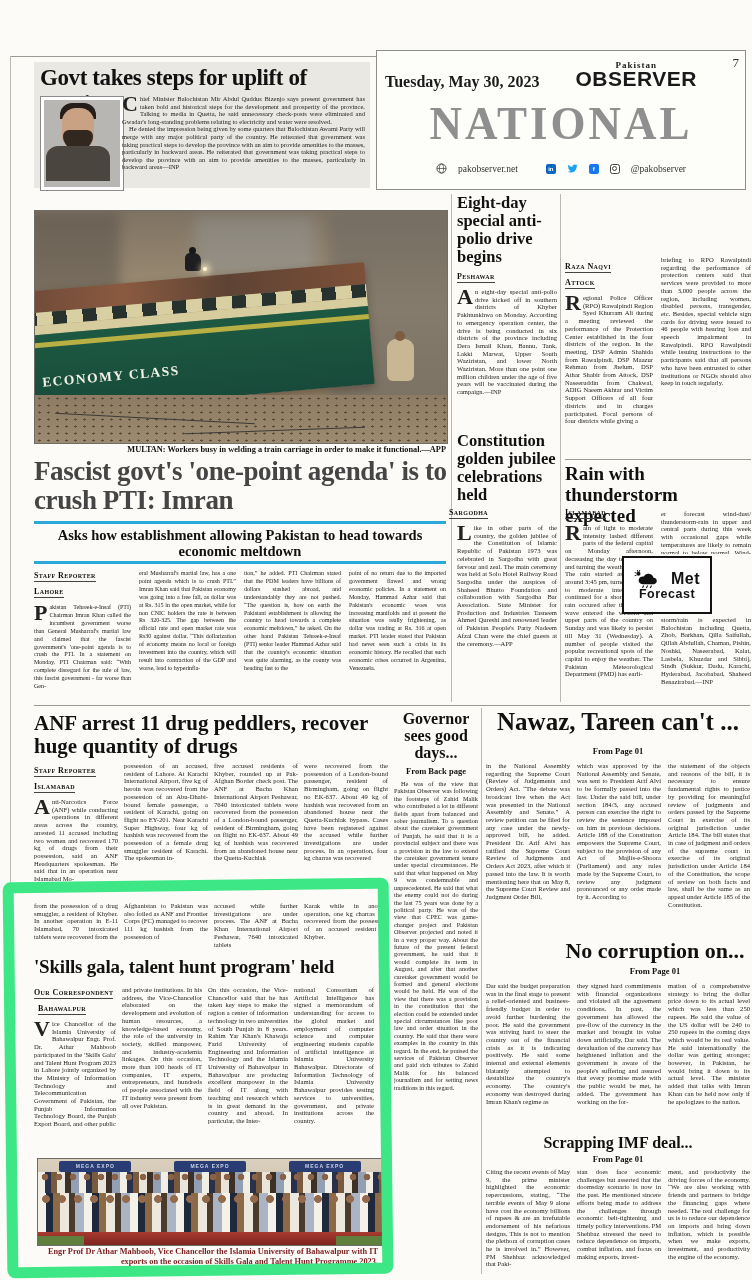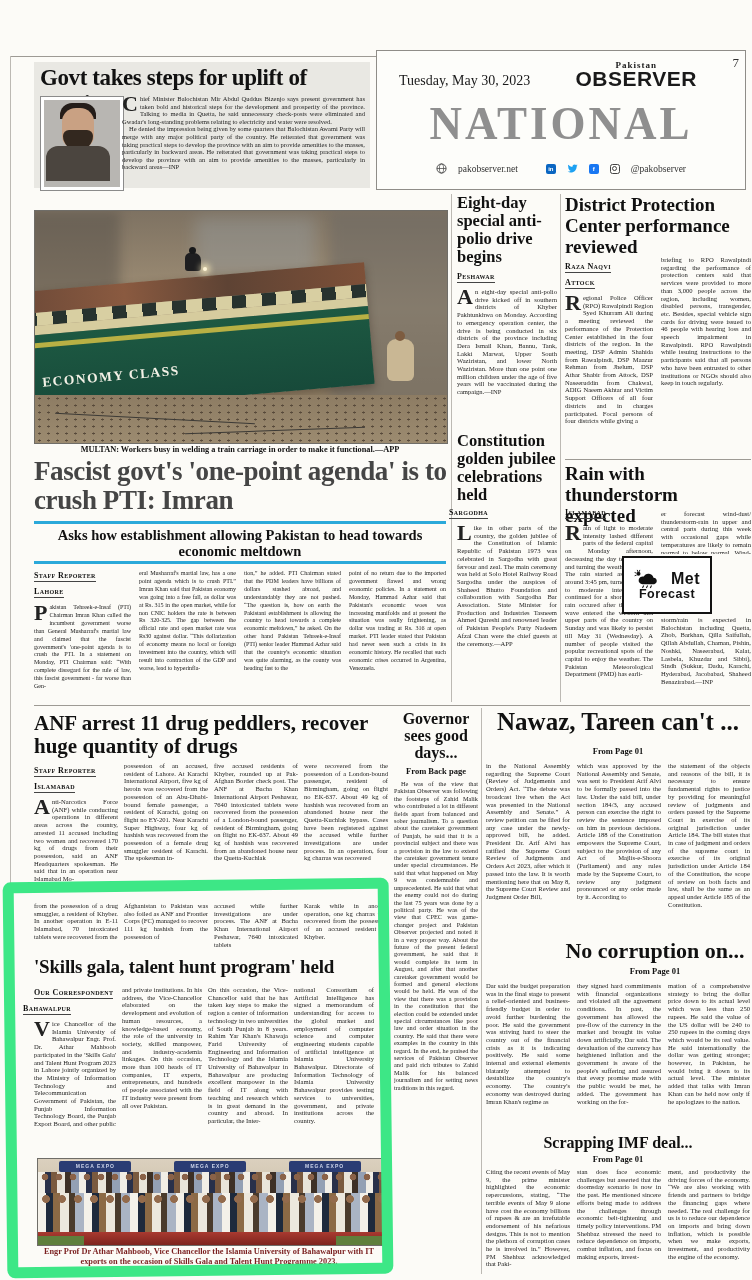--- a/index.html
+++ b/index.html
@@ -8,21 +8,21 @@
   .abs{position:absolute;}
   .hl{position:absolute;font-family:"Liberation Serif",serif;font-weight:bold;color:#111;}
   .col{position:absolute;font-size:6.6px;line-height:7.7px;text-align:justify;overflow:hidden;color:#222;
        font-family:"Liberation Serif",serif;}
   .col-sm{font-size:6.1px;line-height:7.9px;letter-spacing:-0.05px;}
   .col-gov{font-size:6.3px;line-height:7.4px;}
   .byl{position:absolute;font-variant:small-caps;font-weight:bold;font-size:8px;letter-spacing:.4px;color:#111;
        border-bottom:1px solid #444;padding-bottom:1px;white-space:nowrap;}
   .dc::first-letter{float:left;font-size:22px;line-height:18px;font-weight:bold;padding:0 2px 0 0;}
   .from{position:absolute;font-weight:bold;font-size:8.5px;text-align:center;color:#111;}
-  .cap{position:absolute;font-weight:bold;font-size:8.3px;text-align:center;line-height:9.6px;color:#111;}
+  .cap{position:absolute;font-weight:bold;font-size:8.3px;text-align:right;line-height:9.6px;color:#111;}
   .vr{position:absolute;width:1px;background:#bcb9b3;}
   .hrule{position:absolute;height:1px;background:#9d9a94;}
   .bluerule{position:absolute;height:3px;background:#2ba9da;}
   .center{text-align:center;}
   p{margin:0;}
   .ind{text-indent:7px;}
 
   
   .mast{position:absolute;left:376px;top:50px;width:368px;height:138px;border:1px solid #8f8d88;background:#fdfdfa;}
   .brandtop{display:block;font-size:9px;font-weight:bold;letter-spacing:1px;line-height:8px;text-align:center;}
@@ -114,21 +114,21 @@
       <div class="pbeard"></div>
       <div class="pshirt"></div>
     </div>
   </div>
   <div class="col" style="left:122px;top:95px;width:243px;height:91px;font-size:6.5px;line-height:7.6px;">
     <p class="dc">Chief Minister Balochistan Mir Abdul Quddus Bizenjo says present government has taken bold and historical steps for the development and prosperity of the province. Talking to media in Quetta, he said unnecessary check-posts were eliminated and Gwadar's long-standing problems relating to electricity and water were resolved.</p>
     <p class="ind">He denied the impression being given by some quarters that Balochistan Awami Party will merge with any major political party of the country. He reiterated that government was taking practical steps to develop the province with an aim to provide amenities to the masses, particularly in backward areas. He reiterated that government was taking practical steps to develop the province with an aim to provide amenities to the masses, particularly in backward areas—INP</p>
   </div>
 
   <div class="mast">
-    <div class="abs" style="left:22px;top:22px;font-weight:normal;font-size:14px;">Tuesday, May 30, 2023</div>
+    <div class="abs" style="left:8px;top:22px;font-weight:bold;font-size:16px;">Tuesday, May 30, 2023</div>
     <div class="abs" style="right:48px;top:10px;text-align:center;">
       <span class="brandtop">Pakistan</span>
       <span class="brandmain">OBSERVER</span>
     </div>
     <div class="abs" style="right:6px;top:4px;font-size:13px;color:#333;">7</div>
     <div class="national">NATIONAL</div>
     <div class="mastfoot">
       <svg class="globe-svg" width="11" height="11" viewBox="0 0 12 12">
         <circle cx="6" cy="6" r="5" fill="none" stroke="#444" stroke-width="1"></circle>
         <ellipse cx="6" cy="6" rx="2.3" ry="5" fill="none" stroke="#444" stroke-width="0.8"></ellipse>
@@ -183,21 +183,20 @@
   <div class="vr" style="left:560px;top:194px;height:508px;"></div>
 
   <div class="hl" style="left:457px;top:194px;width:100px;font-size:16.5px;line-height:18px;">Eight-day special anti-polio drive begins</div>
   <div class="byl" style="left:457px;top:272px;">Peshawar</div>
   <div class="col dc" style="left:457px;top:288px;width:100px;height:140px;">An eight-day special anti-polio drive kicked off in southern districts of Khyber Pakhtunkhwa on Monday. According to emergency operation center, the drive is being conducted in six districts of the province including Dera Ismail Khan, Bannu, Tank, Lakki Marwat, Upper South Waziristan, and lower North Waziristan. More than one point one million children under the age of five years will be vaccinated during the campaign.—INP</div>
 
   <div class="hl" style="left:457px;top:432px;width:100px;font-size:16.5px;line-height:18px;">Constitution golden jubilee celebrations held</div>
   <div class="byl" style="left:449px;top:508px;text-align:right;">Sargodha</div>
   <div class="col dc" style="left:457px;top:524px;width:100px;height:176px;">Like in other parts of the country, the golden jubilee of the Constitution of Islamic Republic of Pakistan 1973 was celebrated in Sargodha with great fervour and zeal. The main ceremony was held at Solo Hotel Railway Road Sargodha under the auspices of Shaheed Bhutto Foundation and collaboration with Sargodha Bar Association. State Minister for Production and Industries Tasneem Ahmed Qureshi and renowned leader of Pakistan People's Party Nadeem Afzal Chan were the chief guests at the ceremony.—APP</div>
 
-  <div class="hl" style="left:565px;top:194px;width:186px;font-size:19px;line-height:21px;">District Protection Center performance reviewed</div>
   <div class="byl" style="left:565px;top:262px;">Raza Naqvi</div>
   <div class="byl" style="left:565px;top:278px;">Attock</div>
   <div class="col dc" style="left:565px;top:294px;width:88px;height:162px;">Regional Police Officer (RPO) Rawalpindi Region Syed Khurram Ali during a meeting reviewed the performance of the Protection Center established in the four districts of the region. In the meeting, DSP Admin Shahida from Rawalpindi, DSP Maazur Rehman from Jhelum, DSP Athar Shabir from Attock, DSP Naseeruddin from Chakwal, ADIG Naeem Akhtar and Victim Support Officers of all four districts and in charges participated. Focal persons of four districts while giving a</div>
   <div class="col" style="left:661px;top:256px;width:90px;height:200px;">briefing to RPO Rawalpindi regarding the performance of protection centers said that services were provided to more than 3,000 people across the region, including women, disabled persons, transgender, etc. Besides, special vehicle sign cards for driving were issued to 46 people with hearing loss and speech impairment in Rawalpindi. RPO Rawalpindi while issuing instructions to the participants said that all persons who have been entrusted to other institutions or NGOs should also keep in touch regularly.</div>
 
   <div class="hrule" style="left:565px;top:459px;width:186px;"></div>
 
   <div class="hl" style="left:565px;top:463px;width:186px;font-size:19px;line-height:21px;">Rain with thunderstorm expected</div>
   <div class="byl" style="left:565px;top:508px;">Islamabad</div>
   <div class="col dc" style="left:565px;top:524px;width:88px;height:176px;">Rain of light to moderate intensity lashed different parts of the federal capital on Monday afternoon, decreasing the day temperatures and turning the weather pleasant. The rain started as a drizzle around 3:45 pm, turned into light to moderate intensity and continued for a short time. The rain occured after the westerly wave entered the western and upper parts of the country on Sunday and was likely to persist till May 31 (Wednesday). A number of people visited the popular recreational spots of the capital to enjoy the weather. The Pakistan Meteorological Department (PMD) has earli-</div>
@@ -234,21 +233,21 @@
   <div class="col" style="left:124px;top:762px;width:84px;height:124px;">possession of an accused, resident of Lahore. At Karachi International Airport, five kg of heroin was recovered from the possession of an Abu-Dhabi-bound female passenger, a resident of Karachi, going on flight no EY-201. Near Karachi Super Highway, four kg of hashish was recovered from the possession of a female drug smuggler resident of Karachi. The spokesman in-</div>
   <div class="col" style="left:214px;top:762px;width:84px;height:124px;">five accused residents of Khyber, rounded up at Pak-Afghan Border check post. The ANF at Bacha Khan International Airport Peshawar, 7640 intoxicated tablets were recovered from the possession of a London-bound passenger, resident of Birmingham, going on flight no EK-637. About 49 kg of hashish was recovered from an abandoned house near the Quetta-Kuchlak</div>
   <div class="col" style="left:304px;top:762px;width:84px;height:124px;">were recovered from the possession of a London-bound passenger, resident of Birmingham, going on flight no EK-637. About 49 kg of hashish was recovered from an abandoned house near the Quetta-Kuchlak bypass. Cases have been registered against the accused while further investigations are under process. In an operation, four kg charras was recovered</div>
   <div class="col" style="left:34px;top:902px;width:84px;height:56px;">from the possession of a drug smuggler, a resident of Khyber. In another operation in E-11 Islamabad, 70 intoxicated tablets were recovered from the</div>
   <div class="col" style="left:124px;top:902px;width:84px;height:56px;">Afghanistan to Pakistan was also foiled as ANF and Frontier Corps (FC) managed to recover 111 kg hashish from the possession of</div>
   <div class="col" style="left:214px;top:902px;width:84px;height:56px;">accused while further investigations are under process. The ANF at Bacha Khan International Airport Peshawar, 7640 intoxicated tablets</div>
   <div class="col" style="left:304px;top:902px;width:84px;height:56px;">Karak while in another operation, one kg charras was recovered from the possession of an accused resident of Khyber.</div>
 
   <div class="hl" style="left:34px;top:956px;width:352px;font-size:19px;letter-spacing:-0.2px;">'Skills gala, talent hunt program' held</div>
   <div class="byl" style="left:34px;top:988px;">Our Correspondent</div>
-  <div class="byl" style="left:23px;top:1004px;">Bahawalpur</div>
+  <div class="byl" style="left:38px;top:1004px;">Bahawalpur</div>
   <div class="col dc" style="left:34px;top:1020px;width:82px;height:136px;">Vice Chancellor of the Islamia University of Bahawalpur Engr. Prof. Dr. Athar Mahboob participated in the 'Skills Gala' and Talent Hunt Program 2023 in Lahore jointly organized by the Ministry of Information Technology and Telecommunication Government of Pakistan, the Punjab Information Technology Board, the Punjab Export Board, and other public</div>
   <div class="col" style="left:122px;top:986px;width:80px;height:170px;">and private institutions. In his address, the Vice-Chancellor elaborated on the development and evolution of human resources, a knowledge-based economy, the role of the university in society, skilled manpower, and industry-academia linkages. On this occasion, more than 100 heads of IT companies, IT experts, entrepreneurs, and hundreds of people associated with the IT industry were present from all over Pakistan.</div>
   <div class="col" style="left:208px;top:986px;width:80px;height:170px;">On this occasion, the Vice-Chancellor said that he has taken key steps to make the region a center of information technology in two universities of South Punjab in 8 years. Rahim Yar Khan's Khawaja Farid University of Engineering and Information Technology and the Islamia University of Bahawalpur in Bahawalpur are producing excellent manpower in the field of IT along with teaching and research which is in great demand in the country and abroad. In particular, the Inter-</div>
   <div class="col" style="left:294px;top:986px;width:80px;height:170px;">national Consortium of Artificial Intelligence has signed a memorandum of understanding for access to the global market and employment of computer science and computer engineering students capable of artificial intelligence at Islamia University Bahawalpur. Directorate of Information Technology of Islamia University Bahawalpur provides testing services to universities, government, and private institutions across the country.</div>
 
   <div class="groupph">
     <div class="banners">
       <div class="banner">MEGA EXPO</div>
       <div class="banner">MEGA EXPO</div>
       <div class="banner">MEGA EXPO</div>

